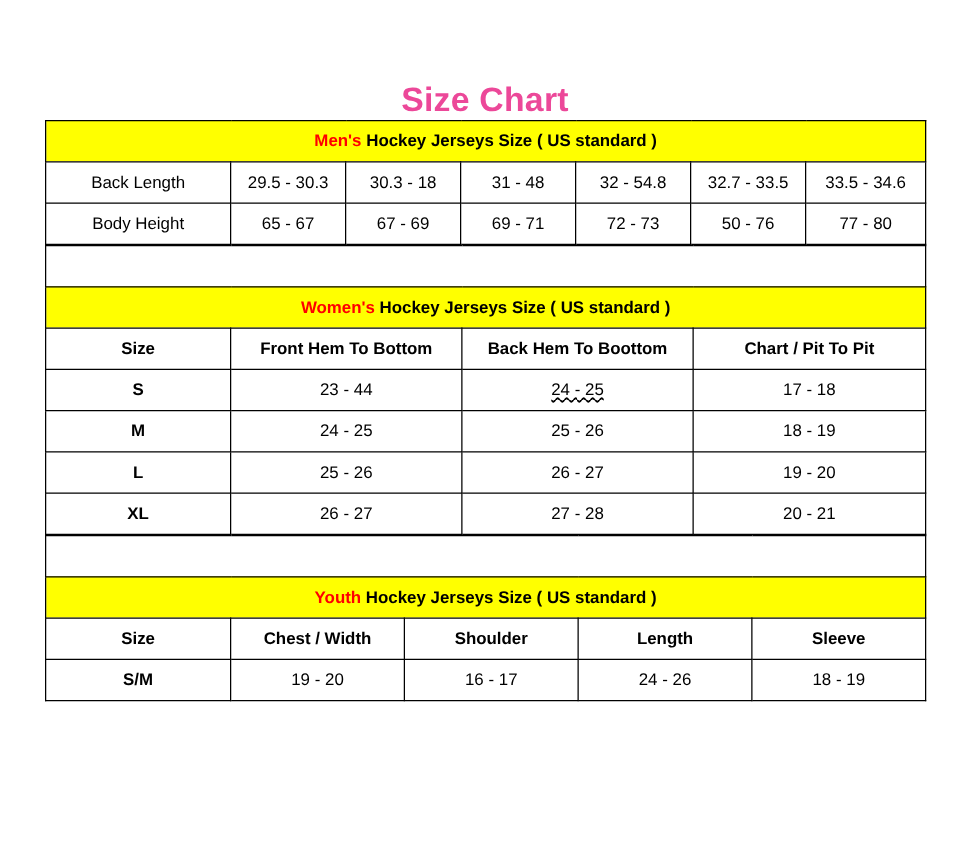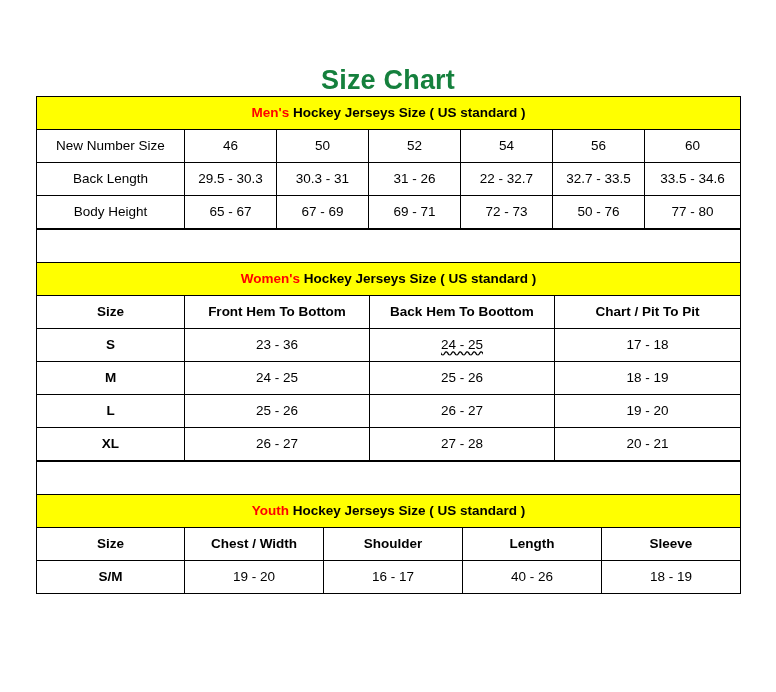--- a/index.html
+++ b/index.html
@@ -16,21 +16,21 @@
   }
   .page {
     width: 776px;
     height: 692px;
     box-sizing: border-box;
     padding: 0 36px;
     position: relative;
   }
   .chart-title {
     text-align: center;
-    color: #15803d;
+    color: #ec4899;
     font-size: 27px;
     font-weight: bold;
     padding-top: 66px;
     padding-bottom: 0;
     line-height: 1.1;
     letter-spacing: 0.2px;
   }
   table.size-table {
     border-collapse: collapse;
     width: 704px;
@@ -90,34 +90,25 @@
       <col style="width:92px">
         <col style="width:92px">
         <col style="width:92px">
         <col style="width:96px">
     </colgroup>
     <tbody>
       <tr>
         <td class="section-header" colspan="7"><span class="accent">Men's</span><span> Hockey Jerseys Size ( US standard )</span></td>
       </tr>
       <tr>
-        <td class="row-label">New Number Size</td>
-        <td>46</td>
-        <td>50</td>
-        <td>52</td>
-        <td>54</td>
-        <td>56</td>
-        <td>60</td>
-      </tr>
-      <tr>
         <td class="row-label">Back Length</td>
         <td>29.5 - 30.3</td>
-        <td>30.3 - 31</td>
-        <td>31 - 26</td>
-        <td>22 - 32.7</td>
+        <td>30.3 - 18</td>
+        <td>31 - 48</td>
+        <td>32 - 54.8</td>
         <td>32.7 - 33.5</td>
         <td>33.5 - 34.6</td>
       </tr>
       <tr>
         <td class="row-label">Body Height</td>
         <td>65 - 67</td>
         <td>67 - 69</td>
         <td>69 - 71</td>
         <td>72 - 73</td>
         <td>50 - 76</td>
@@ -141,21 +132,21 @@
         <td class="section-header" colspan="4"><span class="accent">Women's</span><span> Hockey Jerseys Size ( US standard )</span></td>
       </tr>
       <tr>
         <td class="col-head">Size</td>
         <td class="col-head">Front Hem To Bottom</td>
         <td class="col-head">Back Hem To Boottom</td>
         <td class="col-head">Chart / Pit To Pit</td>
       </tr>
       <tr>
         <td class="bold-cell">S</td>
-        <td>23 - 36</td>
+        <td>23 - 44</td>
         <td class="wavy">24 - 25</td>
         <td>17 - 18</td>
       </tr>
       <tr>
         <td class="bold-cell">M</td>
         <td>24 - 25</td>
         <td>25 - 26</td>
         <td>18 - 19</td>
       </tr>
       <tr>
@@ -192,20 +183,20 @@
         <td class="col-head">Size</td>
         <td class="col-head">Chest / Width</td>
         <td class="col-head">Shoulder</td>
         <td class="col-head">Length</td>
         <td class="col-head">Sleeve</td>
       </tr>
       <tr>
         <td class="bold-cell">S/M</td>
         <td>19 - 20</td>
         <td>16 - 17</td>
-        <td>40 - 26</td>
+        <td>24 - 26</td>
         <td>18 - 19</td>
       </tr>
 
     </tbody>
   </table>
 
 </div>
 
 </body></html>

